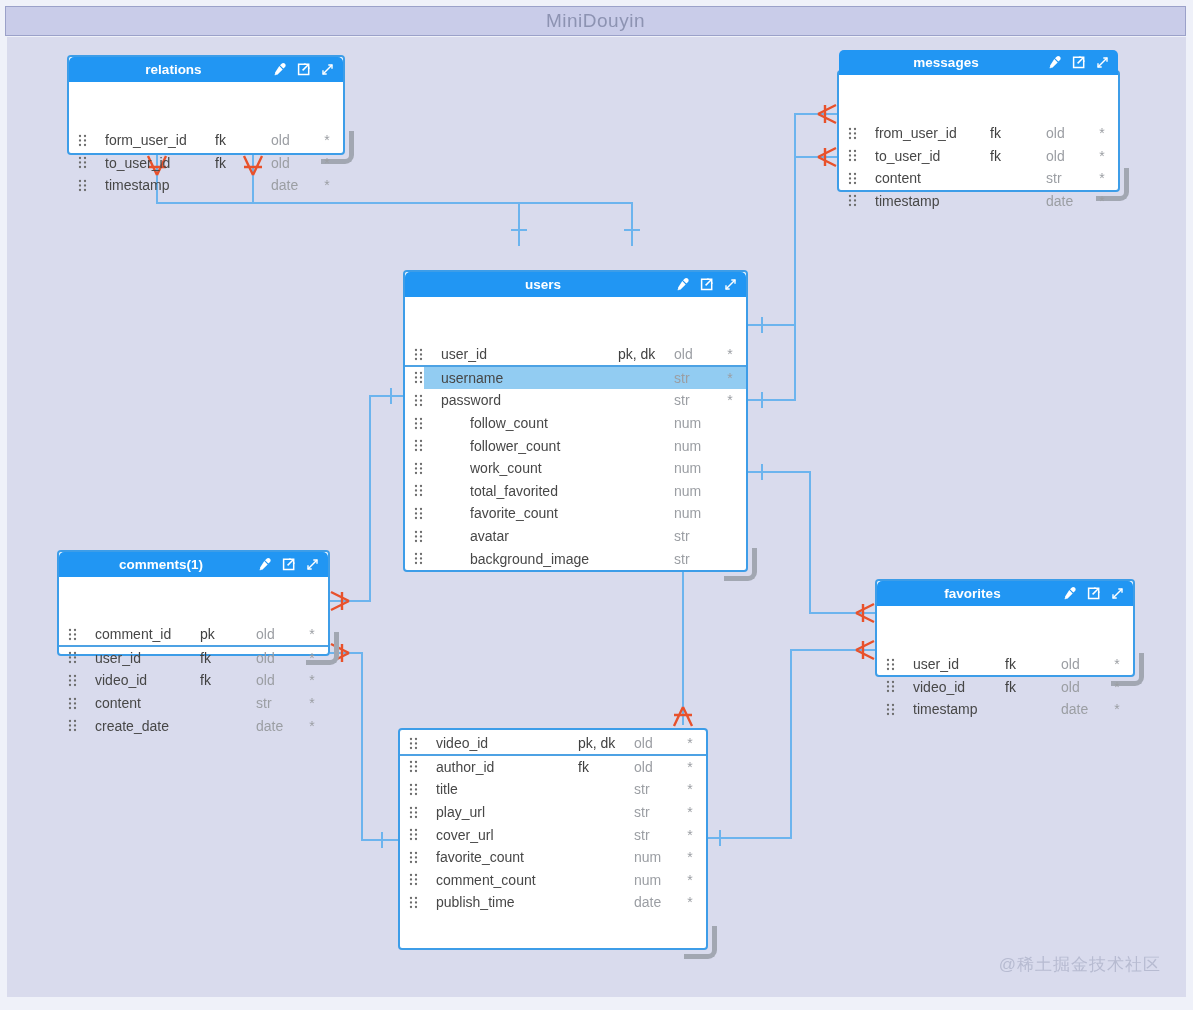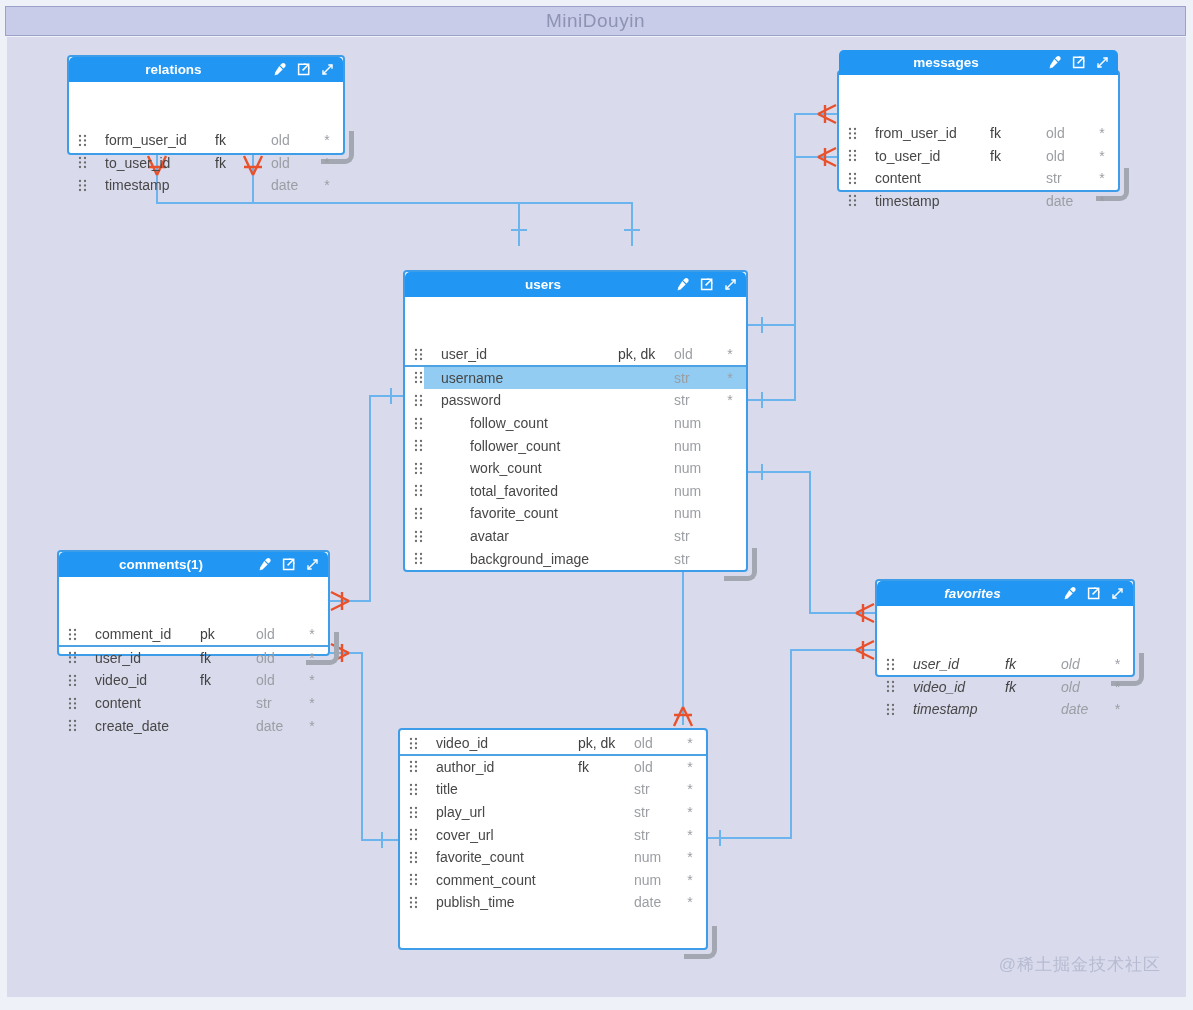--- a/index.html
+++ b/index.html
@@ -622,21 +622,21 @@
           </span>
           <span class="rowfill">
             <span class="fname">create_date</span>
             <span class="fkeys"></span>
             <span class="ftype">date</span>
             <span class="fstar">*</span>
           </span>
         </div>
       </div>
     </div>
-    <div class="table" style="left: 868px; top: 542px; width: 260px; height: 98px; font-style: italic;">
+    <div class="table" style="left: 868px; top: 542px; width: 260px; height: 98px;">
       <div class="thead">
         <span class="tname">favorites</span>
         <span class="ticons">
           <span>
             <svg width="15" height="15" viewBox="0 0 15 15">
               <path fill="#fff" d="M9.6 1.7a2.4 2.4 0 0 1 3.7 3l-1.9 1.9-3.4-3.4zM7.3 4l3.4 3.4-5.4 5.4H3.7l-.6.8-.8-.8.8-.6v-1.6z"></path>
             </svg>
           </span>
           <span>
             <svg width="15" height="15" viewBox="0 0 15 15" fill="none" stroke="#fff" stroke-width="1.5">

